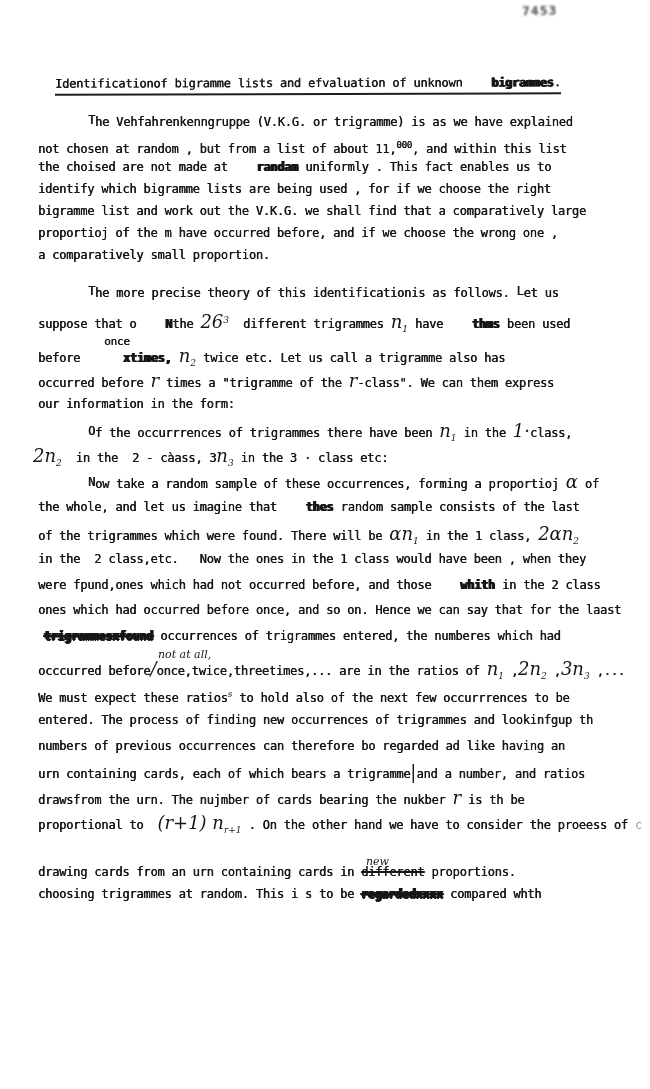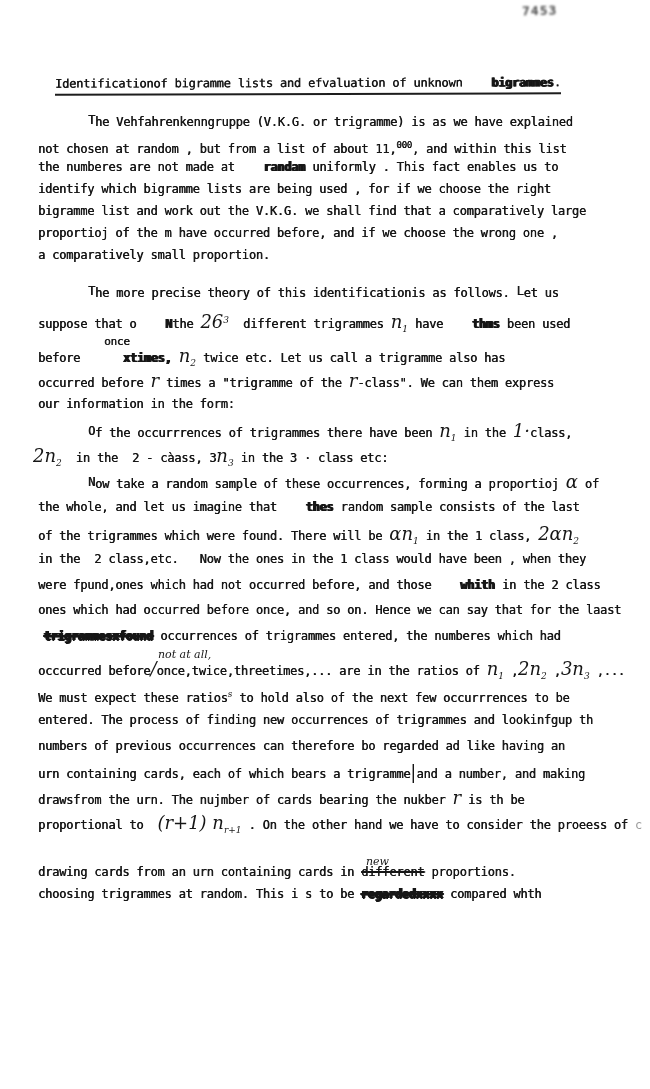--- a/index.html
+++ b/index.html
@@ -51,21 +51,21 @@
 </style>
 </head>
 <body>
 
 <div class="page">
   <span class="smudge">7453</span>
   <div id="doc">
       <div class="line underlined" style="top: 76px; left: 55px;"><span class="seg-t">Identificationof bigramme lists and efvaluation of unknown </span><span class="seg-ot">bigrammes</span><span class="seg-t">.</span></div>
       <div class="line" style="top: 115px; left: 88px;"><span class="seg-t seg-rc">T</span><span class="seg-t">he Vehfahrenkenngruppe (V.K.G. or trigramme) is as we have explained</span></div>
       <div class="line" style="top: 138px; left: 38px;"><span class="seg-t">not chosen at random , but from a list of about 11,</span><span class="seg-t seg-sup">000</span><span class="seg-t">, and within this list</span></div>
-      <div class="line" style="top: 160px; left: 38px;"><span class="seg-t">the numberes are not made at </span><span class="seg-ot">randam</span><span class="seg-t"> uniformly . This fact enables us to</span></div>
+      <div class="line" style="top: 160px; left: 38px;"><span class="seg-t">the choised are not made at </span><span class="seg-ot">randam</span><span class="seg-t"> uniformly . This fact enables us to</span></div>
       <div class="line" style="top: 182px; left: 38px;"><span class="seg-t">identify which bigramme lists are being used , for if we choose the right</span></div>
       <div class="line" style="top: 204px; left: 38px;"><span class="seg-t">bigramme list and work out the V.K.G. we shall find that a comparatively large</span></div>
       <div class="line" style="top: 226px; left: 38px;"><span class="seg-t">proportioj of the m have occurred before, and if we choose the wrong one ,</span></div>
       <div class="line" style="top: 248px; left: 38px;"><span class="seg-t">a comparatively small proportion.</span></div>
       <div class="line" style="top: 286px; left: 88px;"><span class="seg-t seg-rc">T</span><span class="seg-t">he more precise theory of this identificationis as follows. </span><span class="seg-t seg-rc">L</span><span class="seg-t">et us</span></div>
       <div class="line" style="top: 313px; left: 38px;"><span class="seg-t">suppose that o </span><span class="seg-ot">N</span><span class="seg-t">the </span><span class="seg-h">26</span><span class="seg-h seg-sup">3</span><span class="seg-t">  different trigrammes </span><span class="seg-h">n</span><span class="seg-h seg-sub">1</span><span class="seg-t"> have </span><span class="seg-ot">thms</span><span class="seg-t"> been used</span></div>
       <div class="line" style="top: 334px; left: 104px;"><span class="seg-t seg-sm">once</span></div>
       <div class="line" style="top: 348px; left: 38px;"><span class="seg-t">before   </span><span class="seg-ot">xtimes,</span><span class="seg-t"> </span><span class="seg-h">n</span><span class="seg-h seg-sub">2</span><span class="seg-t"> twice etc. Let us call a trigramme also has</span></div>
       <div class="line" style="top: 373px; left: 38px; text-align: right;"><span class="seg-t">occurred before </span><span class="seg-h">r</span><span class="seg-t"> times a "trigramme of the </span><span class="seg-h">r</span><span class="seg-t">-class". We can them express</span></div>
       <div class="line" style="top: 397px; left: 38px;"><span class="seg-t">our information in the form:</span></div>
@@ -76,20 +76,20 @@
       <div class="line" style="top: 526px; left: 38px;"><span class="seg-t">of the trigrammes which were found. There will be </span><span class="seg-h">αn</span><span class="seg-h seg-sub">1</span><span class="seg-t"> in the 1 class, </span><span class="seg-h">2αn</span><span class="seg-h seg-sub">2</span></div>
       <div class="line" style="top: 552px; left: 38px;"><span class="seg-t">in the  2 class,etc.   Now the ones in the 1 class would have been , when they</span></div>
       <div class="line" style="top: 578px; left: 38px;"><span class="seg-t">were fpund,ones which had not occurred before, and those </span><span class="seg-ot">whith</span><span class="seg-t"> in the 2 class</span></div>
       <div class="line" style="top: 603px; left: 38px;"><span class="seg-t">ones which had occurred before once, and so on. Hence we can say that for the laast</span></div>
       <div class="line" style="top: 629px; left: 44px;"><span class="seg-st">trigrammesxfound</span><span class="seg-t"> occurrences of trigrammes entered, the numberes which had</span></div>
       <div class="line" style="top: 647px; left: 158px;"><span class="seg-h seg-sm">not at all,</span></div>
       <div class="line" style="top: 661px; left: 38px;"><span class="seg-t">occcurred before</span><span class="seg-h">/</span><span class="seg-t">once,twice,threetimes,... are in the ratios of </span><span class="seg-h">n</span><span class="seg-h seg-sub">1</span><span class="seg-t"> ,</span><span class="seg-h">2n</span><span class="seg-h seg-sub">2</span><span class="seg-t"> ,</span><span class="seg-h">3n</span><span class="seg-h seg-sub">3</span><span class="seg-t"> ,...</span></div>
       <div class="line" style="top: 687px; left: 38px;"><span class="seg-t">We must expect these ratios</span><span class="seg-h seg-sup">s</span><span class="seg-t"> to hold also of the next few occurrrences to be</span></div>
       <div class="line" style="top: 713px; left: 38px;"><span class="seg-t">entered. The process of finding new occurrences of trigrammes and lookinfgup th</span></div>
       <div class="line" style="top: 739px; left: 38px;"><span class="seg-t">numbers of previous occurrences can therefore bo regarded ad like having an</span></div>
-      <div class="line" style="top: 764px; left: 38px;"><span class="seg-t">urn containing cards, each of which bears a trigramme</span><span class="seg-h">|</span><span class="seg-t">and a number, and making</span></div>
+      <div class="line" style="top: 764px; left: 38px;"><span class="seg-t">urn containing cards, each of which bears a trigramme</span><span class="seg-h">|</span><span class="seg-t">and a number, and ratios</span></div>
       <div class="line" style="top: 790px; left: 38px;"><span class="seg-t">drawsfrom the urn. The nujmber of cards bearing the nukber </span><span class="seg-h">r</span><span class="seg-t"> is th be</span></div>
       <div class="line" style="top: 815px; left: 38px;"><span class="seg-t">proportional to  </span><span class="seg-h">(r+1) n</span><span class="seg-h seg-sub">r+1</span><span class="seg-t"> . On the other hand we have to consider the proeess of</span><span class="seg-ft"> c</span></div>
       <div class="line" style="top: 841px; left: 38px; margin-top: 46px;"><span class="seg-t">choosing trigrammes at random. This i s to be </span><span class="seg-st">regardedxxxx</span><span class="seg-t"> compared whth</span></div>
       <div class="line" style="top: 854px; left: 366px;"><span class="seg-h seg-sm">new</span></div>
       <div class="line" style="top: 865px; left: 38px;"><span class="seg-t">drawing cards from an urn containing cards in </span><span class="seg-hs">different</span><span class="seg-t"> proportions.</span></div>
     </div>
 </div>
 
 </body></html>

